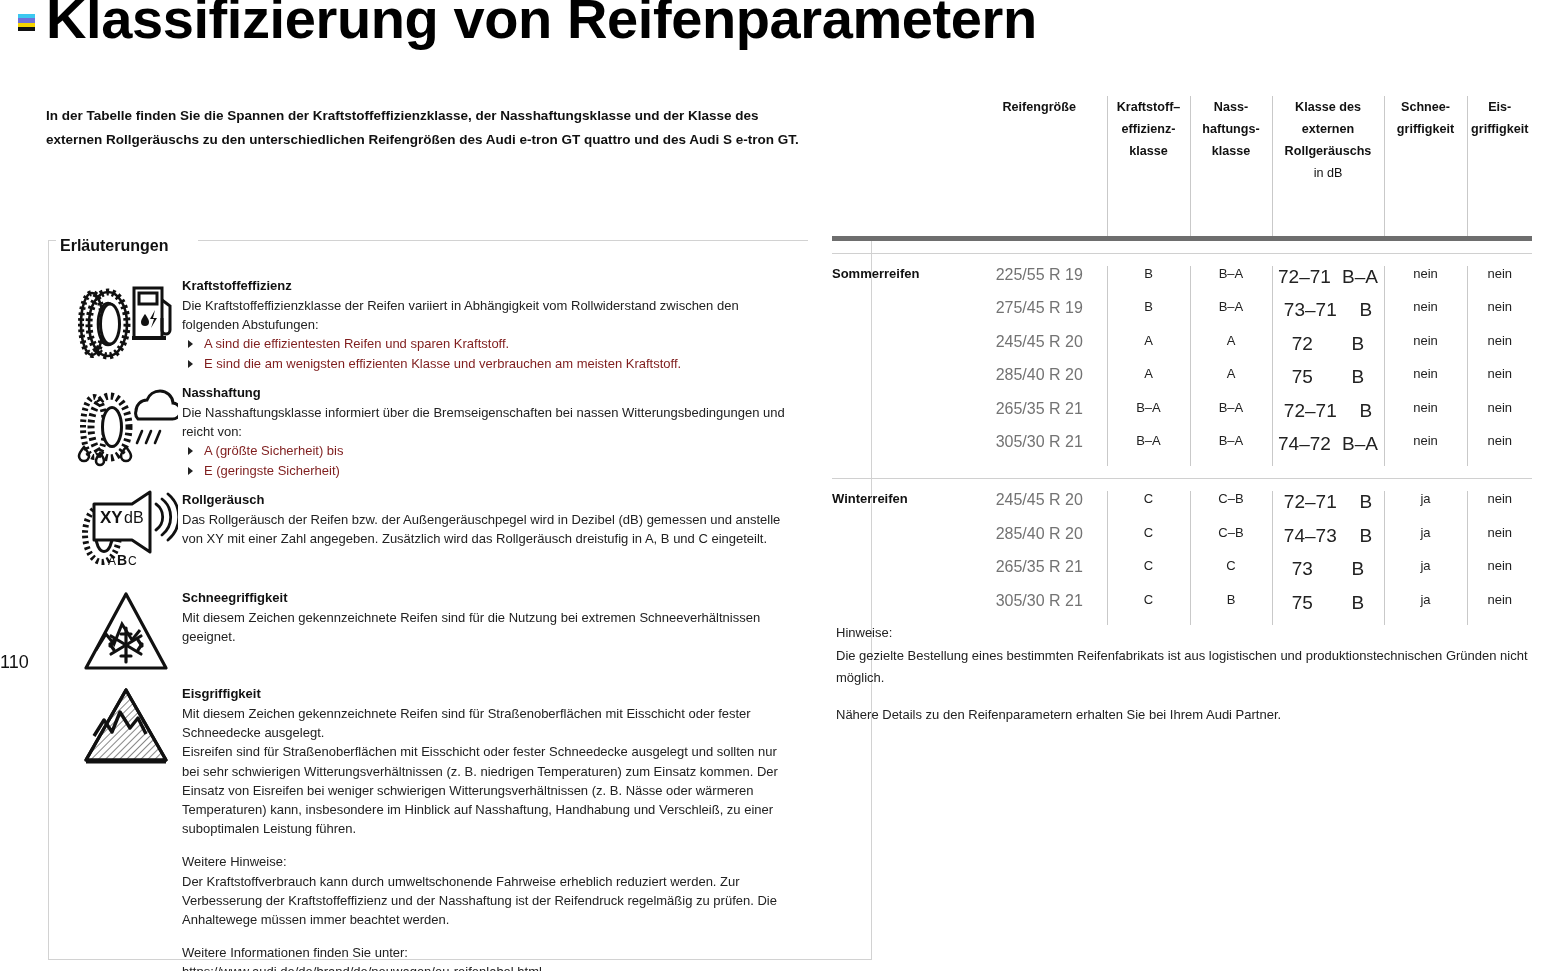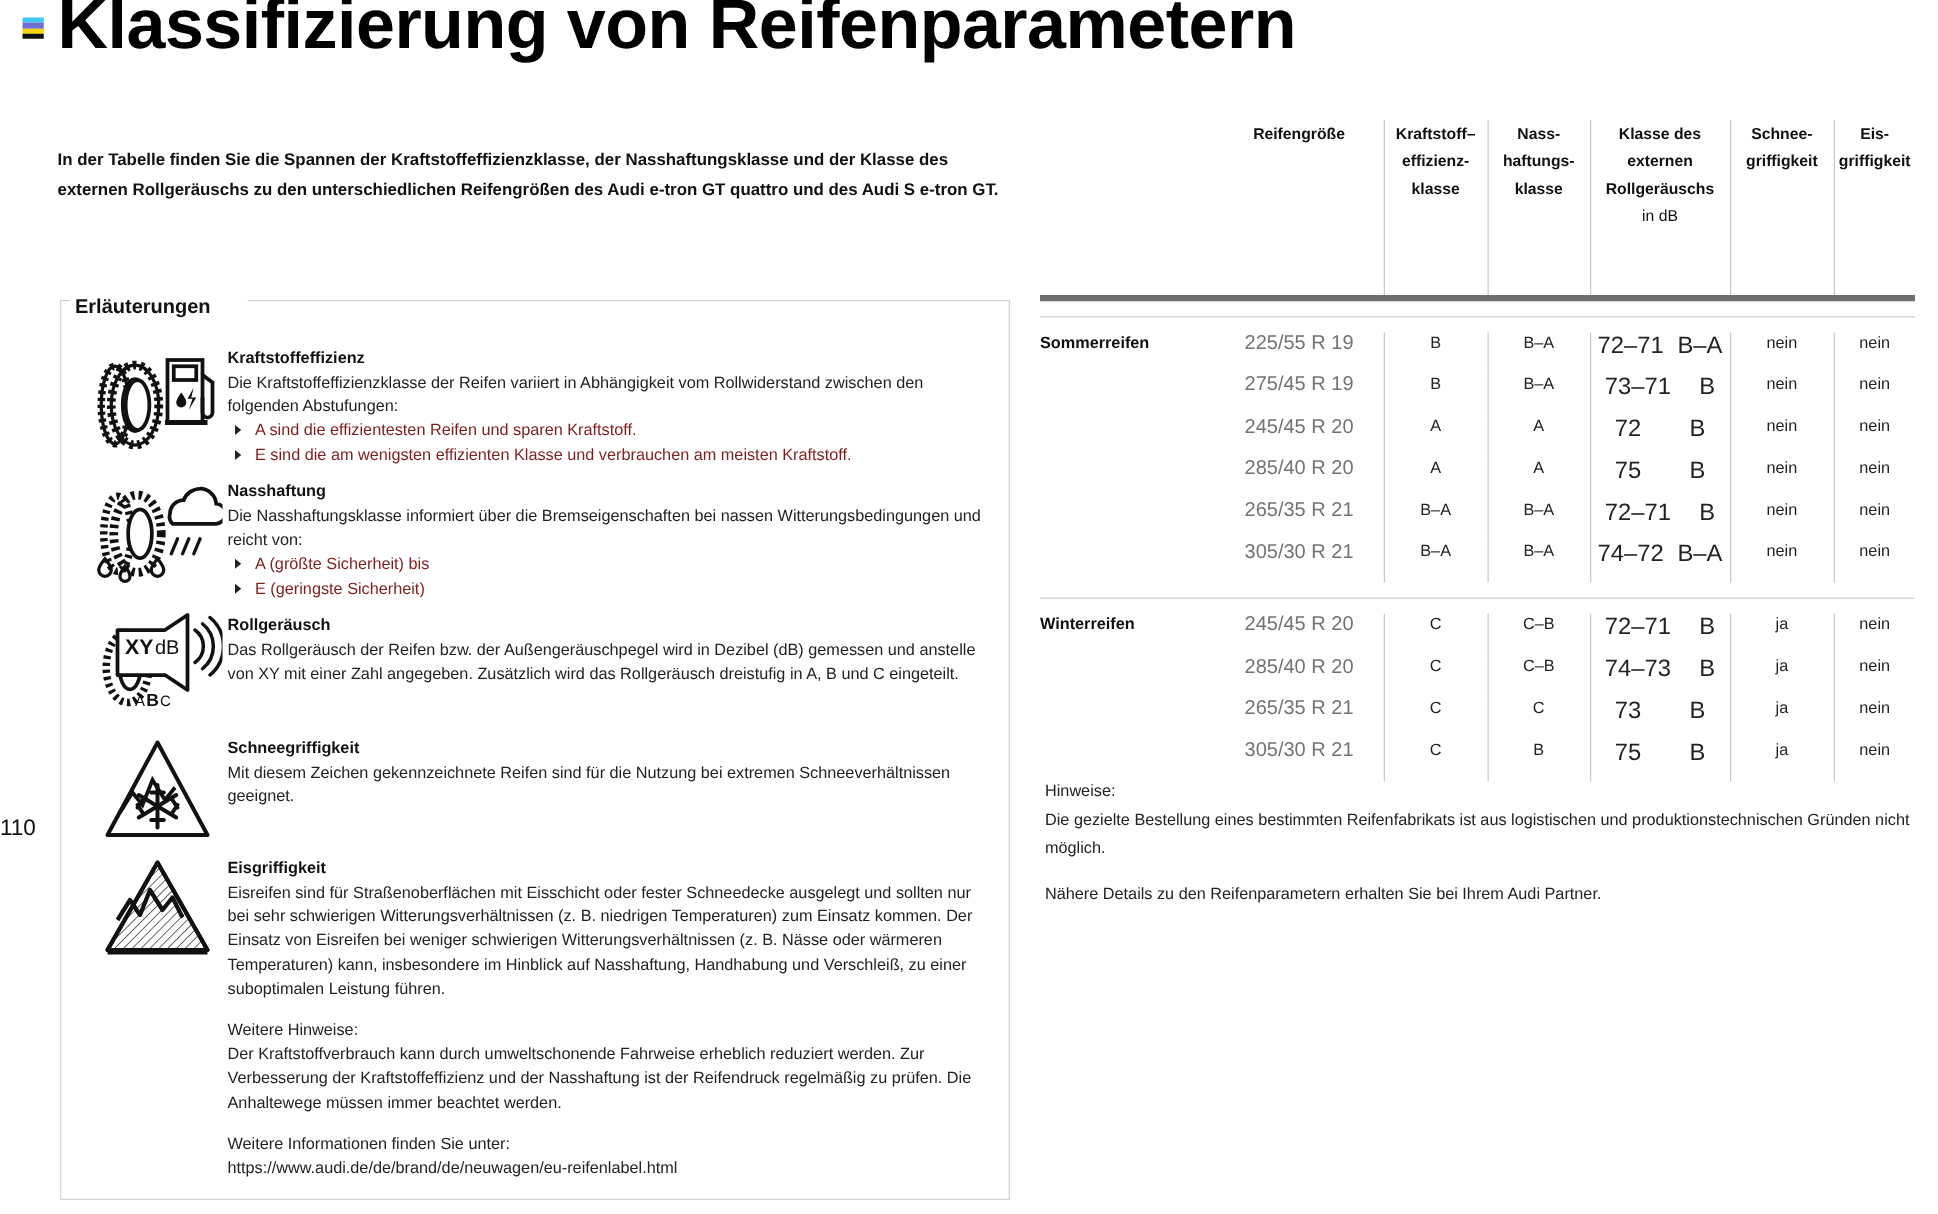--- a/index.html
+++ b/index.html
@@ -50,34 +50,34 @@
     width: 42px;
     text-align: left;
     font-size: 18px;
     font-family: Liberation Sans, sans-serif;
     color: #111;
   }
 
   #intro-text {
     position: absolute;
     left: 46px;
-    top: 116px;
+    top: 104px;
     width: 760px;
     font-size: 13.5px;
     font-weight: 700;
     line-height: 24px;
     color: #111;
   }
 
   
   #explanations {
     position: absolute;
     left: 48px;
     top: 240px;
-    width: 760px;
+    width: 824px;
     height: 720px;
     border: 1px solid #d2d2d2;
     border-top: none;
     box-sizing: border-box;
   }
   #explanations-topline-left {
     position: absolute;
     left: 48px;
     top: 240px;
     width: 8px;
@@ -384,20 +384,21 @@
           </pattern>
         </defs>
         <path d="M52 6 L92 76 H12 Z" fill="url(#hatch)" stroke="#111" stroke-width="3.2" stroke-linejoin="round"></path>
         <path d="M52 6 L92 76 H12 Z" fill="none" stroke="#111" stroke-width="3.2" stroke-linejoin="round"></path>
         <path d="M20 52 L30 36 L38 48 L46 28 L56 44 L64 34 L72 50" fill="none" stroke="#111" stroke-width="3.4" stroke-linejoin="round"></path>
         <line x1="12" y1="78" x2="92" y2="78" stroke="#111" stroke-width="3.2"></line>
       </svg>
     </div>
     <div class="expl-body">
       <div class="expl-head">Eisgriffigkeit</div>
+      <div class="expl-para">Mit diesem Zeichen gekennzeichnete Reifen sind für Straßenoberflächen mit Eisschicht oder fester Schneedecke ausgelegt.</div>
       <div class="expl-para">Eisreifen sind für Straßenoberflächen mit Eisschicht oder fester Schneedecke ausgelegt und sollten nur bei sehr schwierigen Witterungsverhältnissen (z. B. niedrigen Temperaturen) zum Einsatz kommen. Der Einsatz von Eisreifen bei weniger schwierigen Witterungsverhältnissen (z. B. Nässe oder wärmeren Temperaturen) kann, insbesondere im Hinblick auf Nasshaftung, Handhabung und Verschleiß, zu einer suboptimalen Leistung führen.</div>
       <div class="expl-gap"></div>
       <div class="expl-para">Weitere Hinweise:</div>
       <div class="expl-para">Der Kraftstoffverbrauch kann durch umweltschonende Fahrweise erheblich reduziert werden. Zur Verbesserung der Kraftstoffeffizienz und der Nasshaftung ist der Reifendruck regelmäßig zu prüfen. Die Anhaltewege müssen immer beachtet werden.</div>
       <div class="expl-gap"></div>
       <div class="expl-para">Weitere Informationen finden Sie unter:</div>
       <div class="expl-para">https://www.audi.de/de/brand/de/neuwagen/eu-reifenlabel.html</div>
     </div>
   </div>
 

